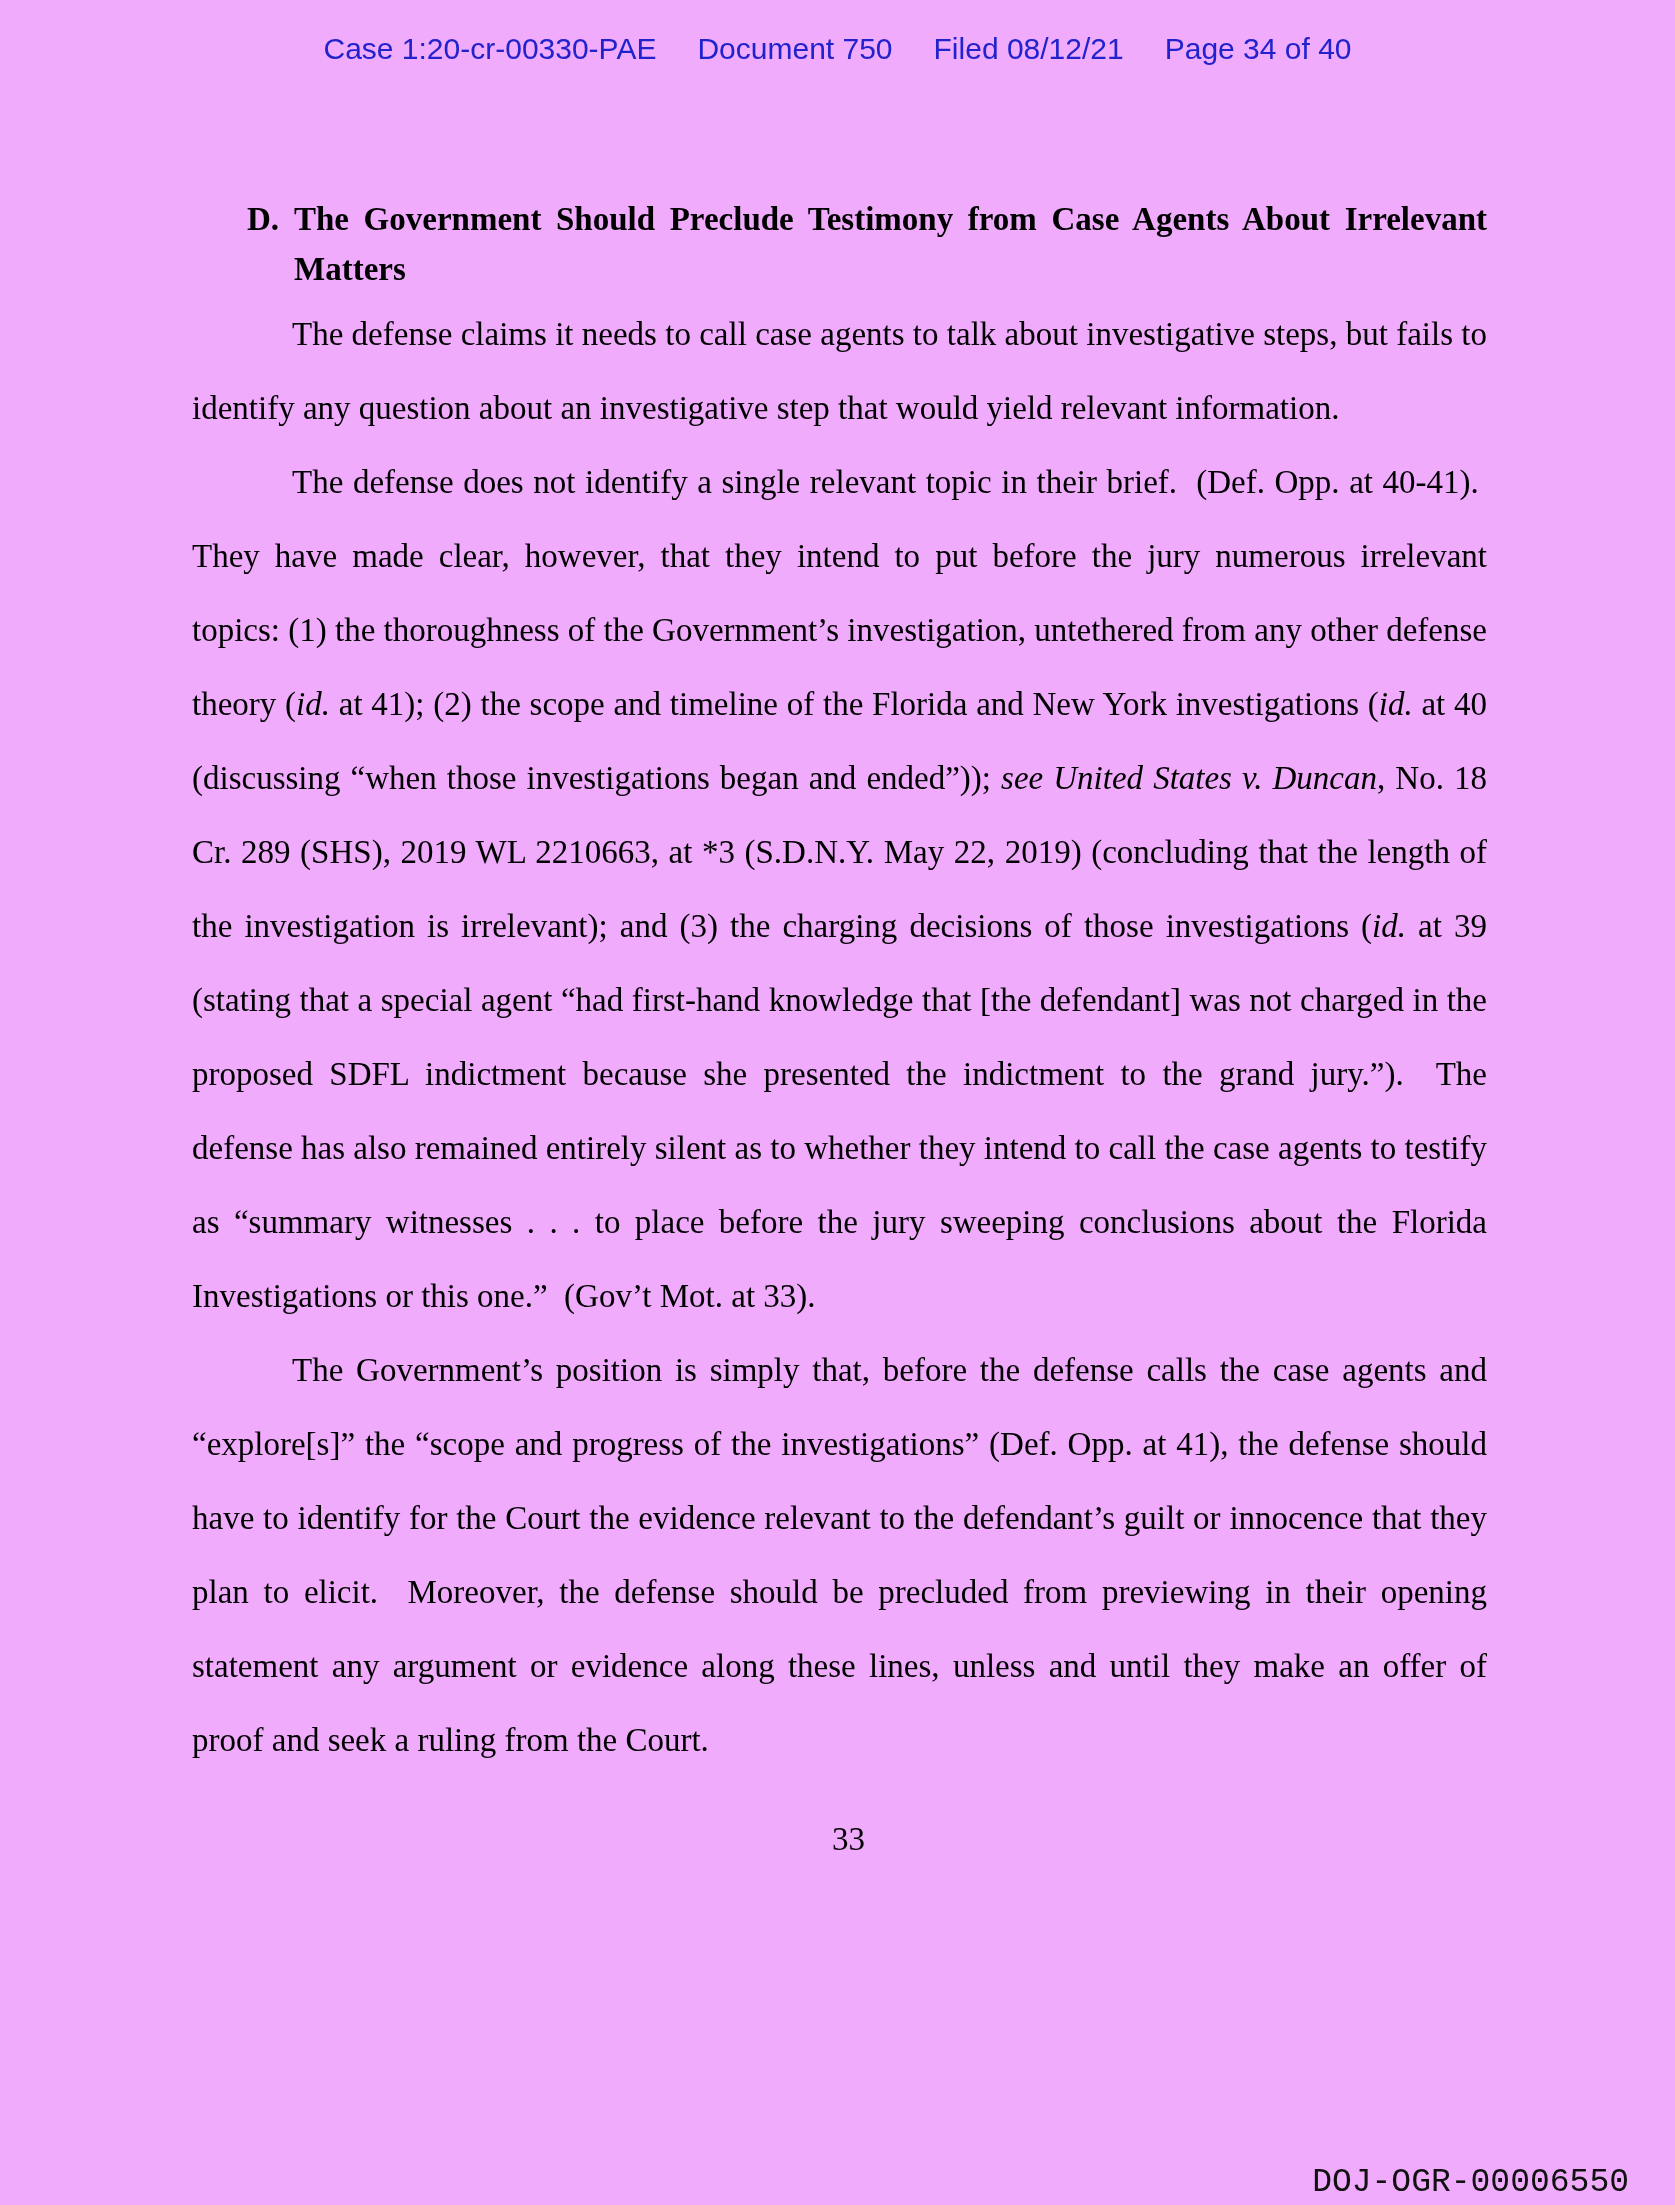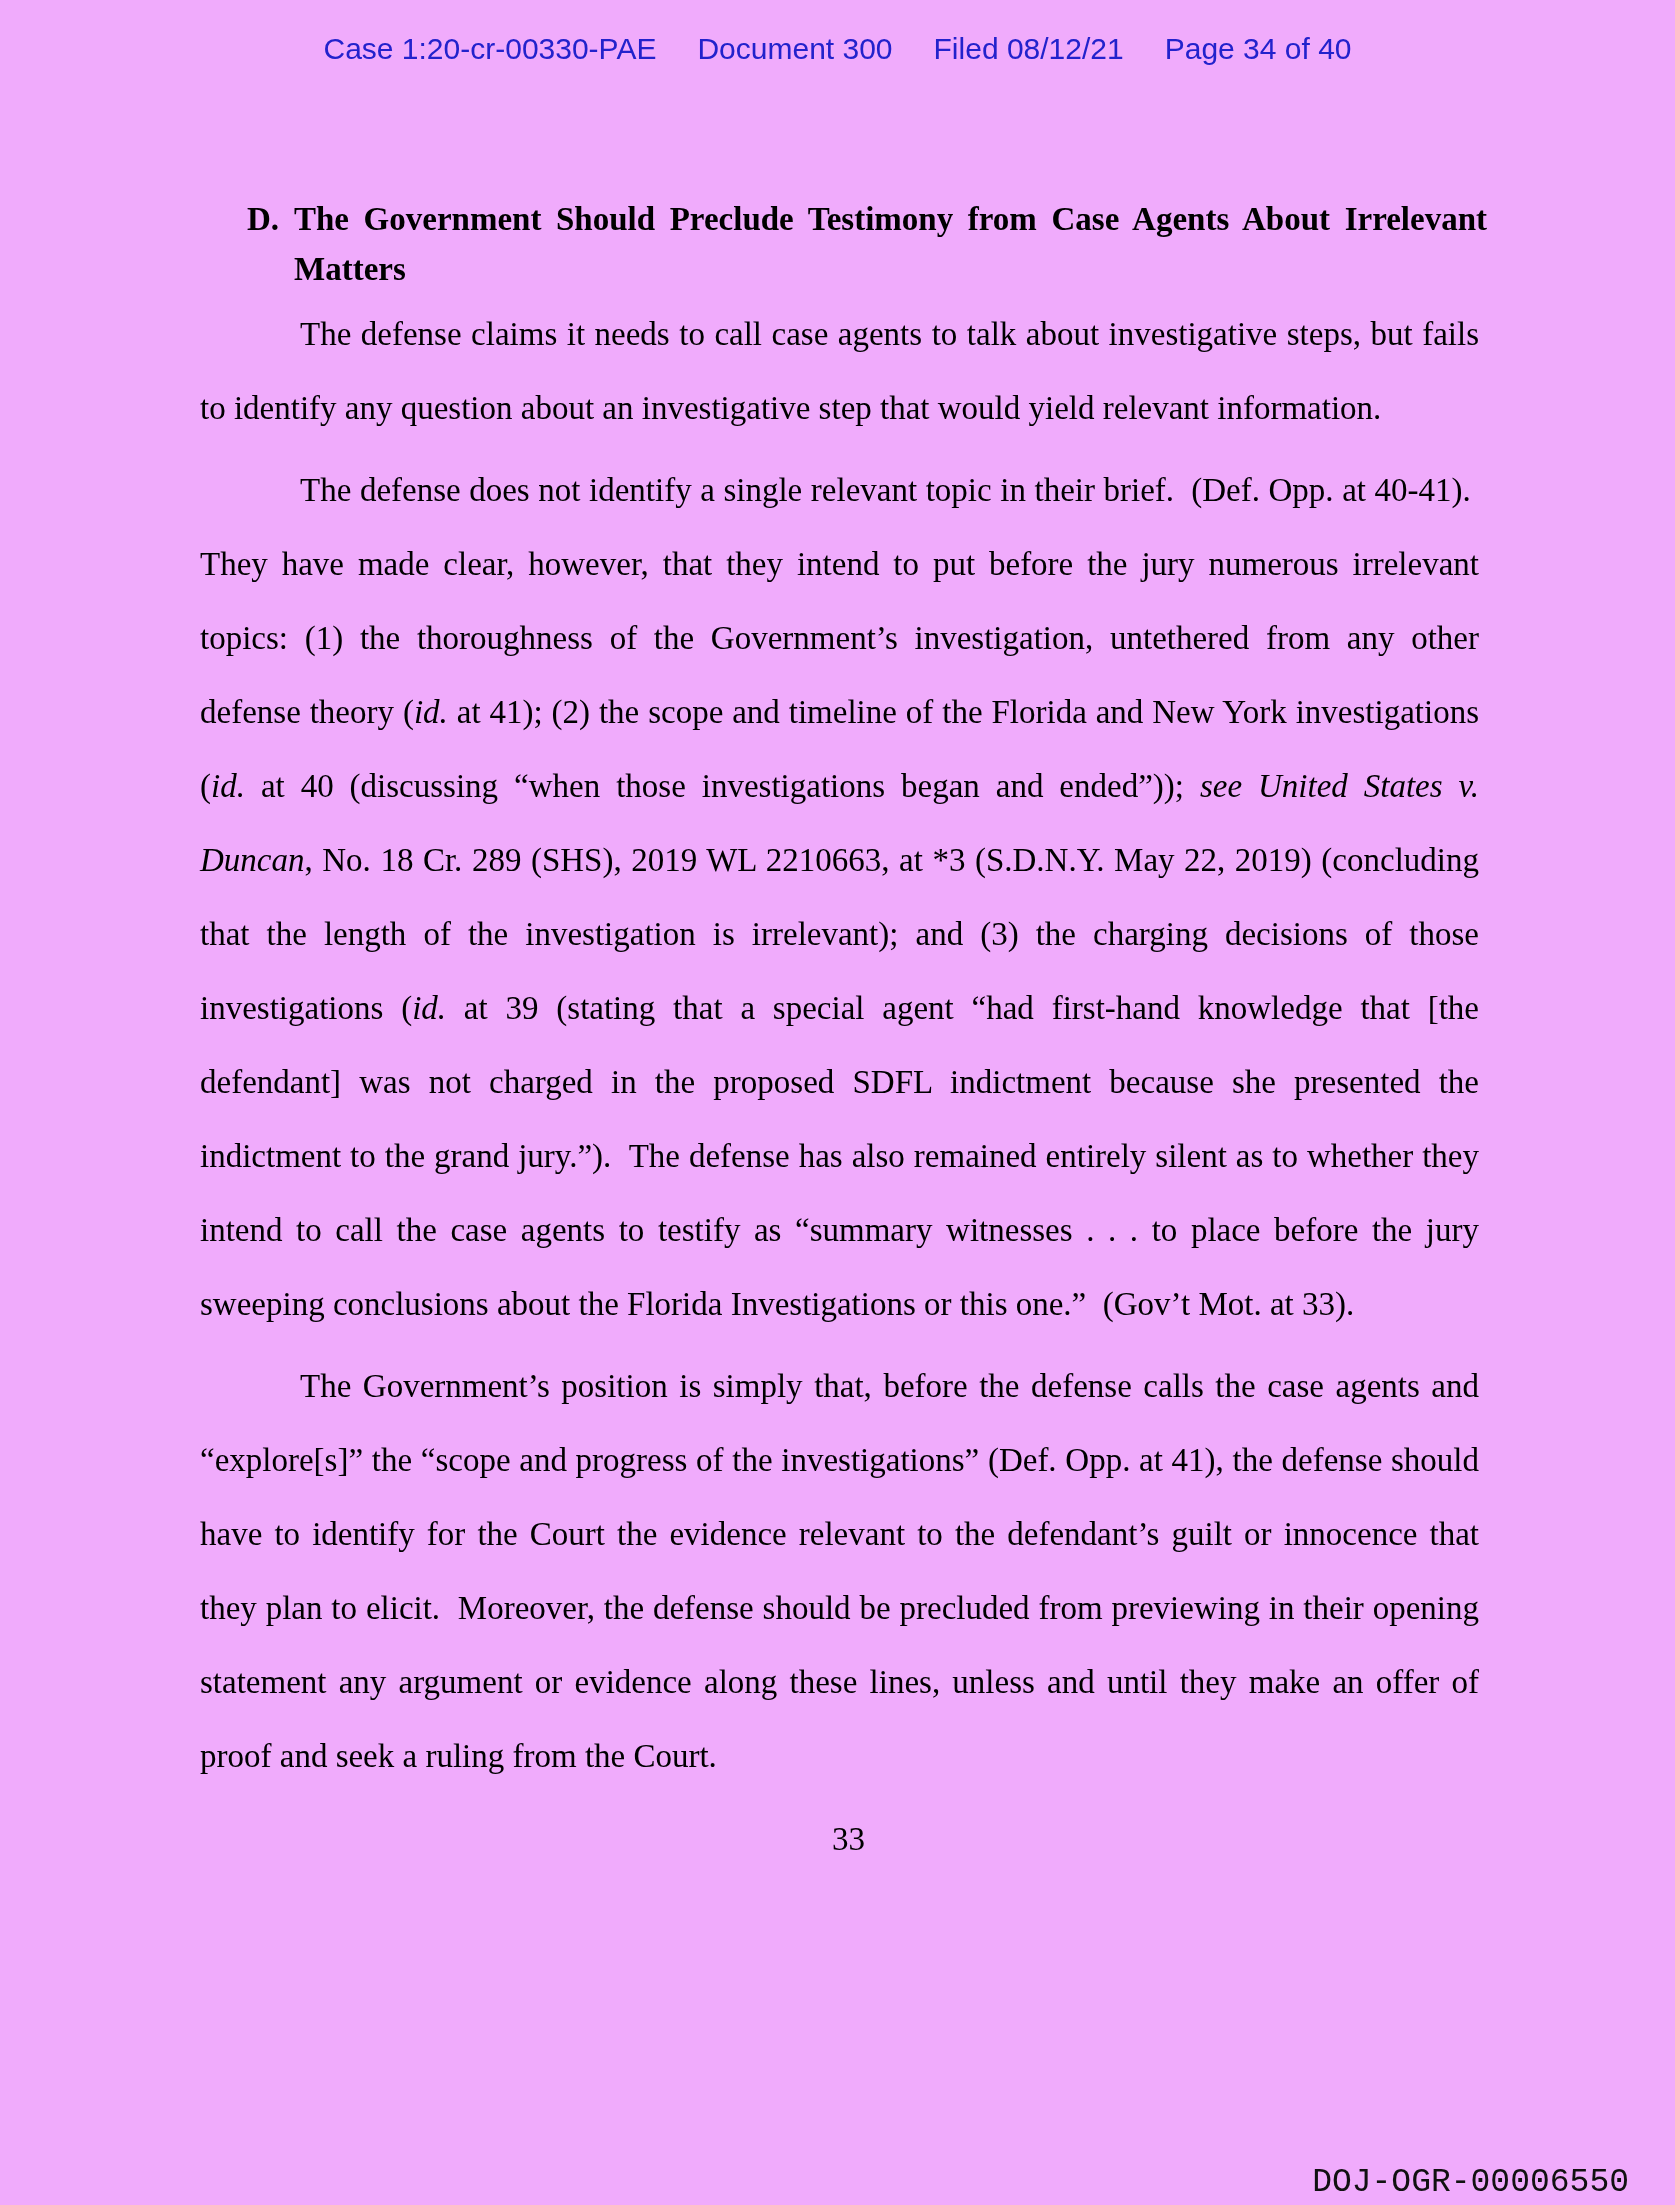--- a/index.html
+++ b/index.html
@@ -43,21 +43,21 @@
     font-weight: bold;
     line-height: 50px;
     text-align: justify;
   }
   .heading-label {
     position: absolute;
     left: 55px;
     top: 0;
   }
   .body-paragraphs p {
-    margin: 8px;
+    margin: 0;
     line-height: 74px;
     text-align: justify;
     text-indent: 100px;
     font-family: Liberation Serif, serif;
   }
   .body-paragraphs p:first-child {
     margin-top: 3.3px;
   }
   .body-paragraphs i {
     font-style: italic;
@@ -81,21 +81,21 @@
     color: #111111;
   }
 </style>
 </head>
 <body>
 
 <div class="page">
 
   <div class="court-header" style="color: rgb(34, 34, 204);">
     <span>Case 1:20-cr-00330-PAE</span>
-    <span>Document 300</span>
+    <span>Document 750</span>
     <span>Filed 08/12/21</span>
     <span>Page 34 of 40</span>
   </div>
 
   <div class="content">
     <div class="section-heading">
       <span class="heading-label">D.</span>
       <span>The Government Should Preclude Testimony from Case Agents About Irrelevant Matters</span>
     </div>
     <div class="body-paragraphs">

